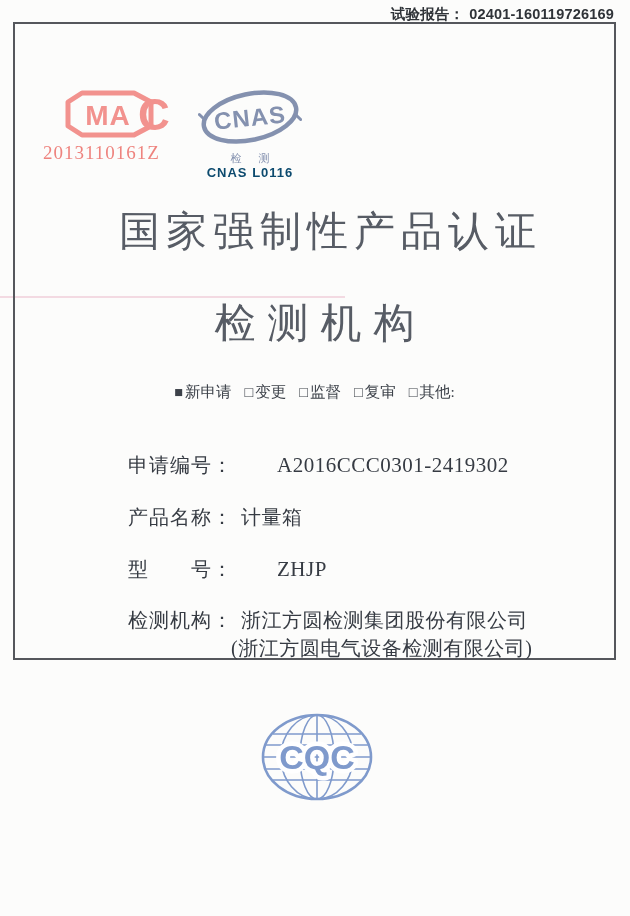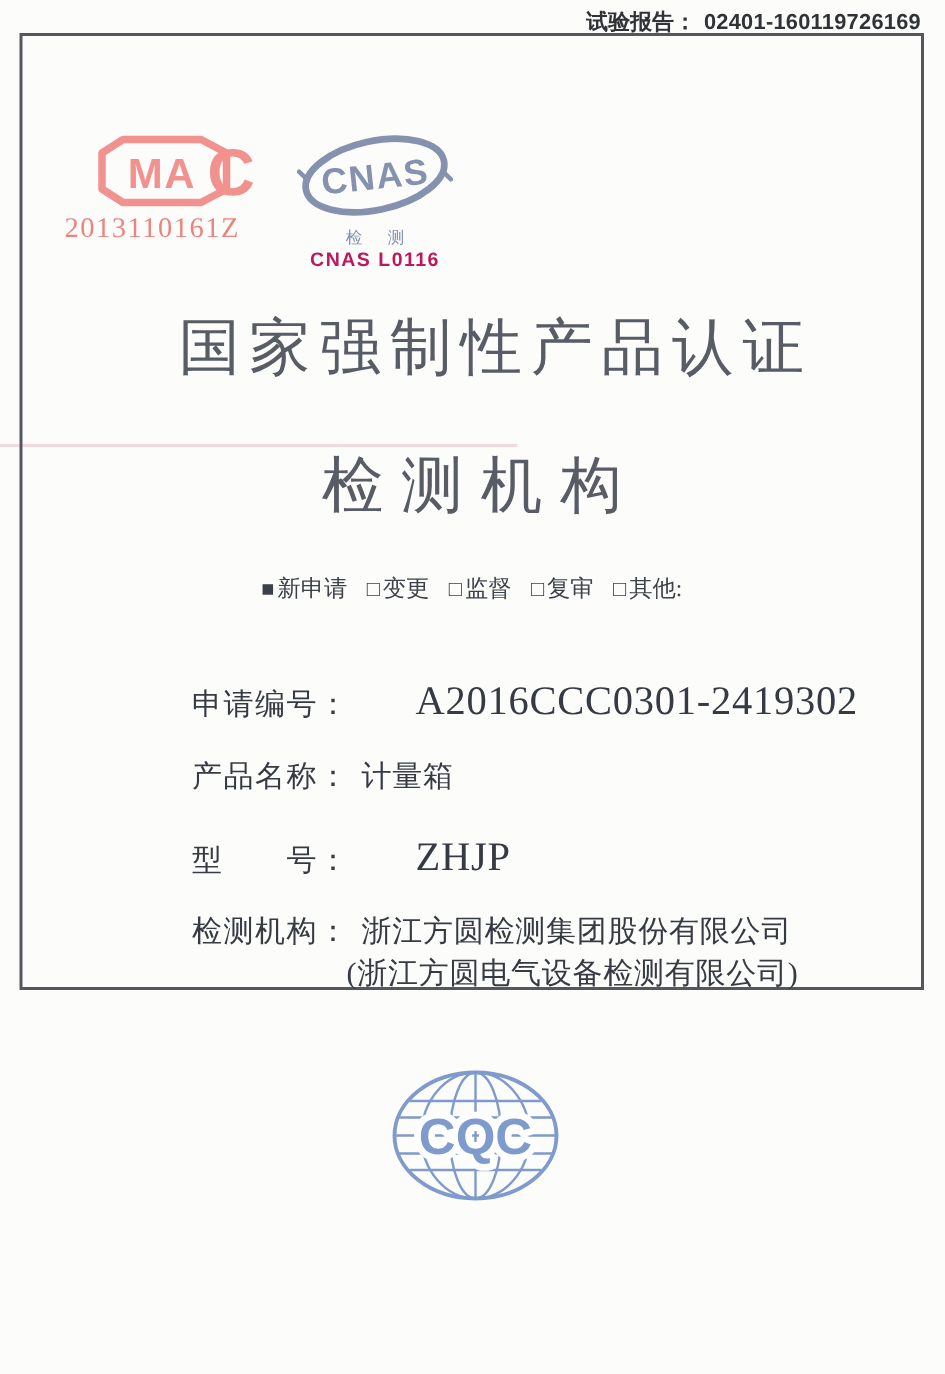--- a/index.html
+++ b/index.html
@@ -44,21 +44,21 @@
   
   .cnas-logo { left:183px; top:62px; width:104px; height:62px; }
   .cnas-caption-cn {
     left:183px; top:127px; width:104px; text-align:center;
     font-family:"Liberation Sans","DejaVu Sans",sans-serif;
     font-size:11px; letter-spacing:7px; text-indent:7px; color:#8491af;
   }
   .cnas-caption-code {
     left:183px; top:141px; width:104px; text-align:center;
     font-family:"Liberation Sans","DejaVu Sans",sans-serif;
-    font-size:13px; font-weight:600; letter-spacing:1px; color:#be185d;
+    font-size:13px; font-weight:600; letter-spacing:1px; color:#0c4a6e;
   }
 
   
   .title1, .title2 {
     left:0; width:100%; text-align:center;
     color:#575c65; font-weight:500; line-height:1.15; white-space:nowrap;
   }
   .title1 { top:184px; font-size:41px; letter-spacing:6px; text-indent:6px;padding-left:26px; }
   .title2 { top:276px; font-size:41px; letter-spacing:12px; text-indent:12px; }
 
@@ -67,21 +67,21 @@
     left:0; top:358px; width:100%;
     display:flex; justify-content:center; gap:13px;
     font-size:15.5px; color:#3c4149; white-space:nowrap;text-align:right;
   }
   .checkbox-row .opt .sym { margin-right:2px; font-size:14.5px; }
 
   
   .field { left:113px; white-space:nowrap; }
   .flabel { display:inline-block; font-size:20px; color:#363b43; letter-spacing:1px; }
   .fvalue { margin-left:8px; font-size:20px; color:#363b43; letter-spacing:0.5px; }
-  .fvalue.latin { font-size:27px;margin-left:44px; }
+  .fvalue.latin { font-size:21px;margin-left:44px; }
   .field-agency-line2 { left:216px; font-size:20px; color:#363b43; letter-spacing:0.5px; white-space:nowrap; }
 
   .f-appno   { top:428px; }
   .f-product { top:480px; }
   .f-model   { top:532px; }
   .f-agency  { top:583px; }
   .f-agency2 { top:611px; }
 
   
   .cqc-logo { left:245px; top:689px; width:114px; height:88px; }

